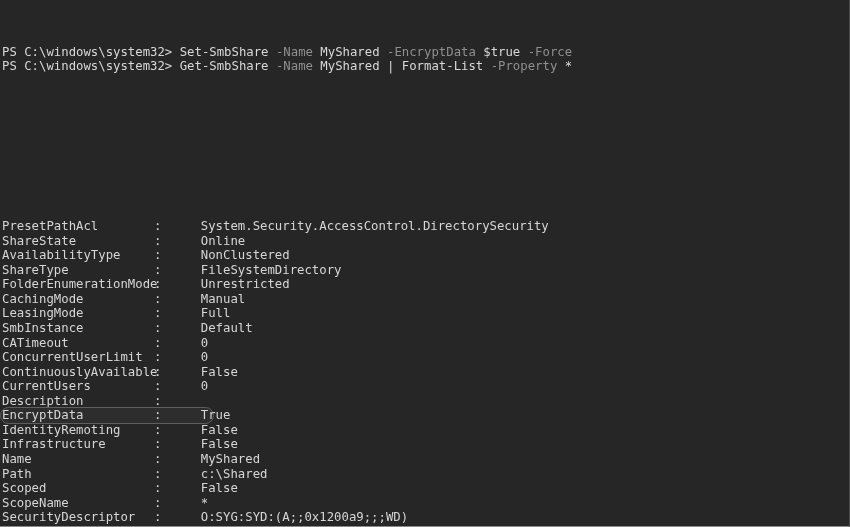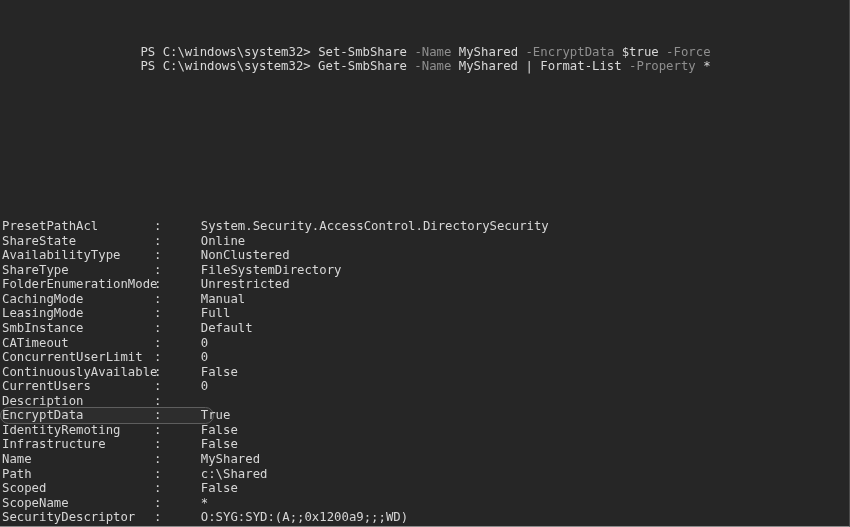--- a/index.html
+++ b/index.html
@@ -28,21 +28,21 @@
     top: 1px;
     right: 0;
     bottom: 0;
     white-space: pre;
   }
   .line {
     height: 14.55px;
     white-space: pre;
     position: relative;
   }
-  .cmdline { color: #d8d8d8; text-align: center; }
+  .cmdline { color: #d8d8d8; }
   .param { color: #8f8f8f; }
   .blank { height: 14.55px; }
   
   .prow {
     height: 14.55px;
     white-space: pre;
     position: relative;
   }
   .pname {
     display: inline-block;

